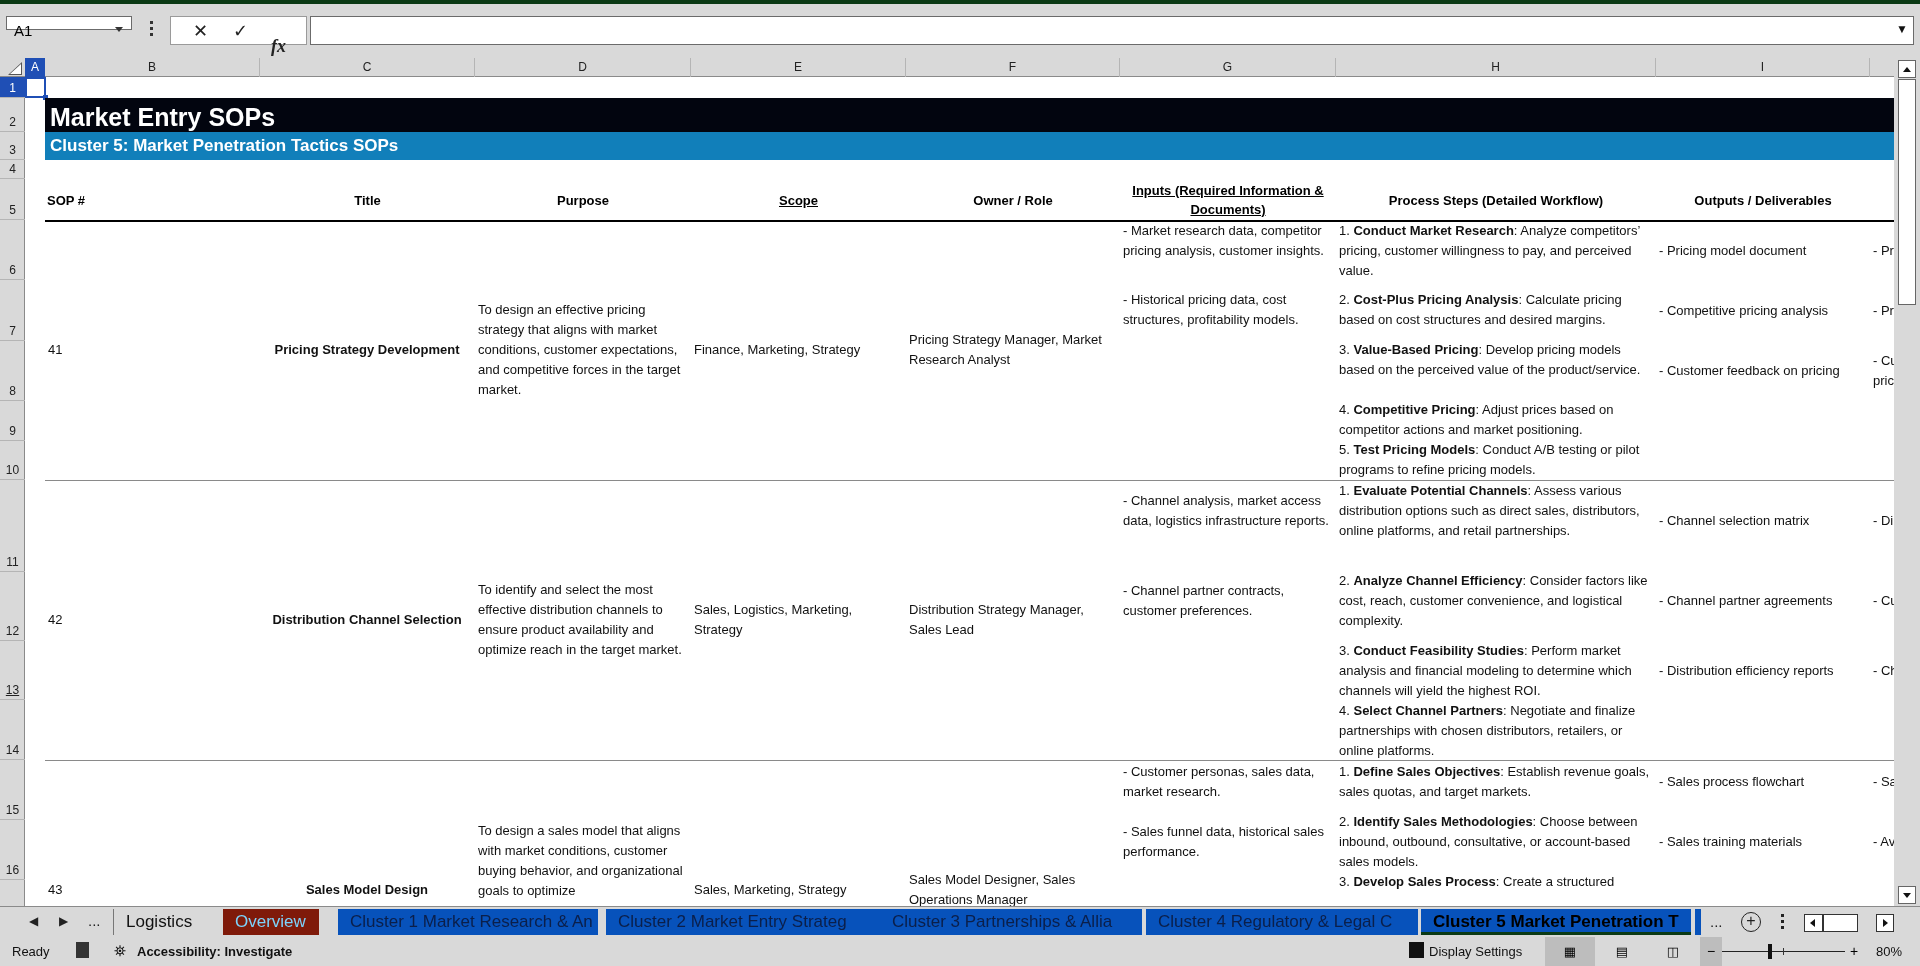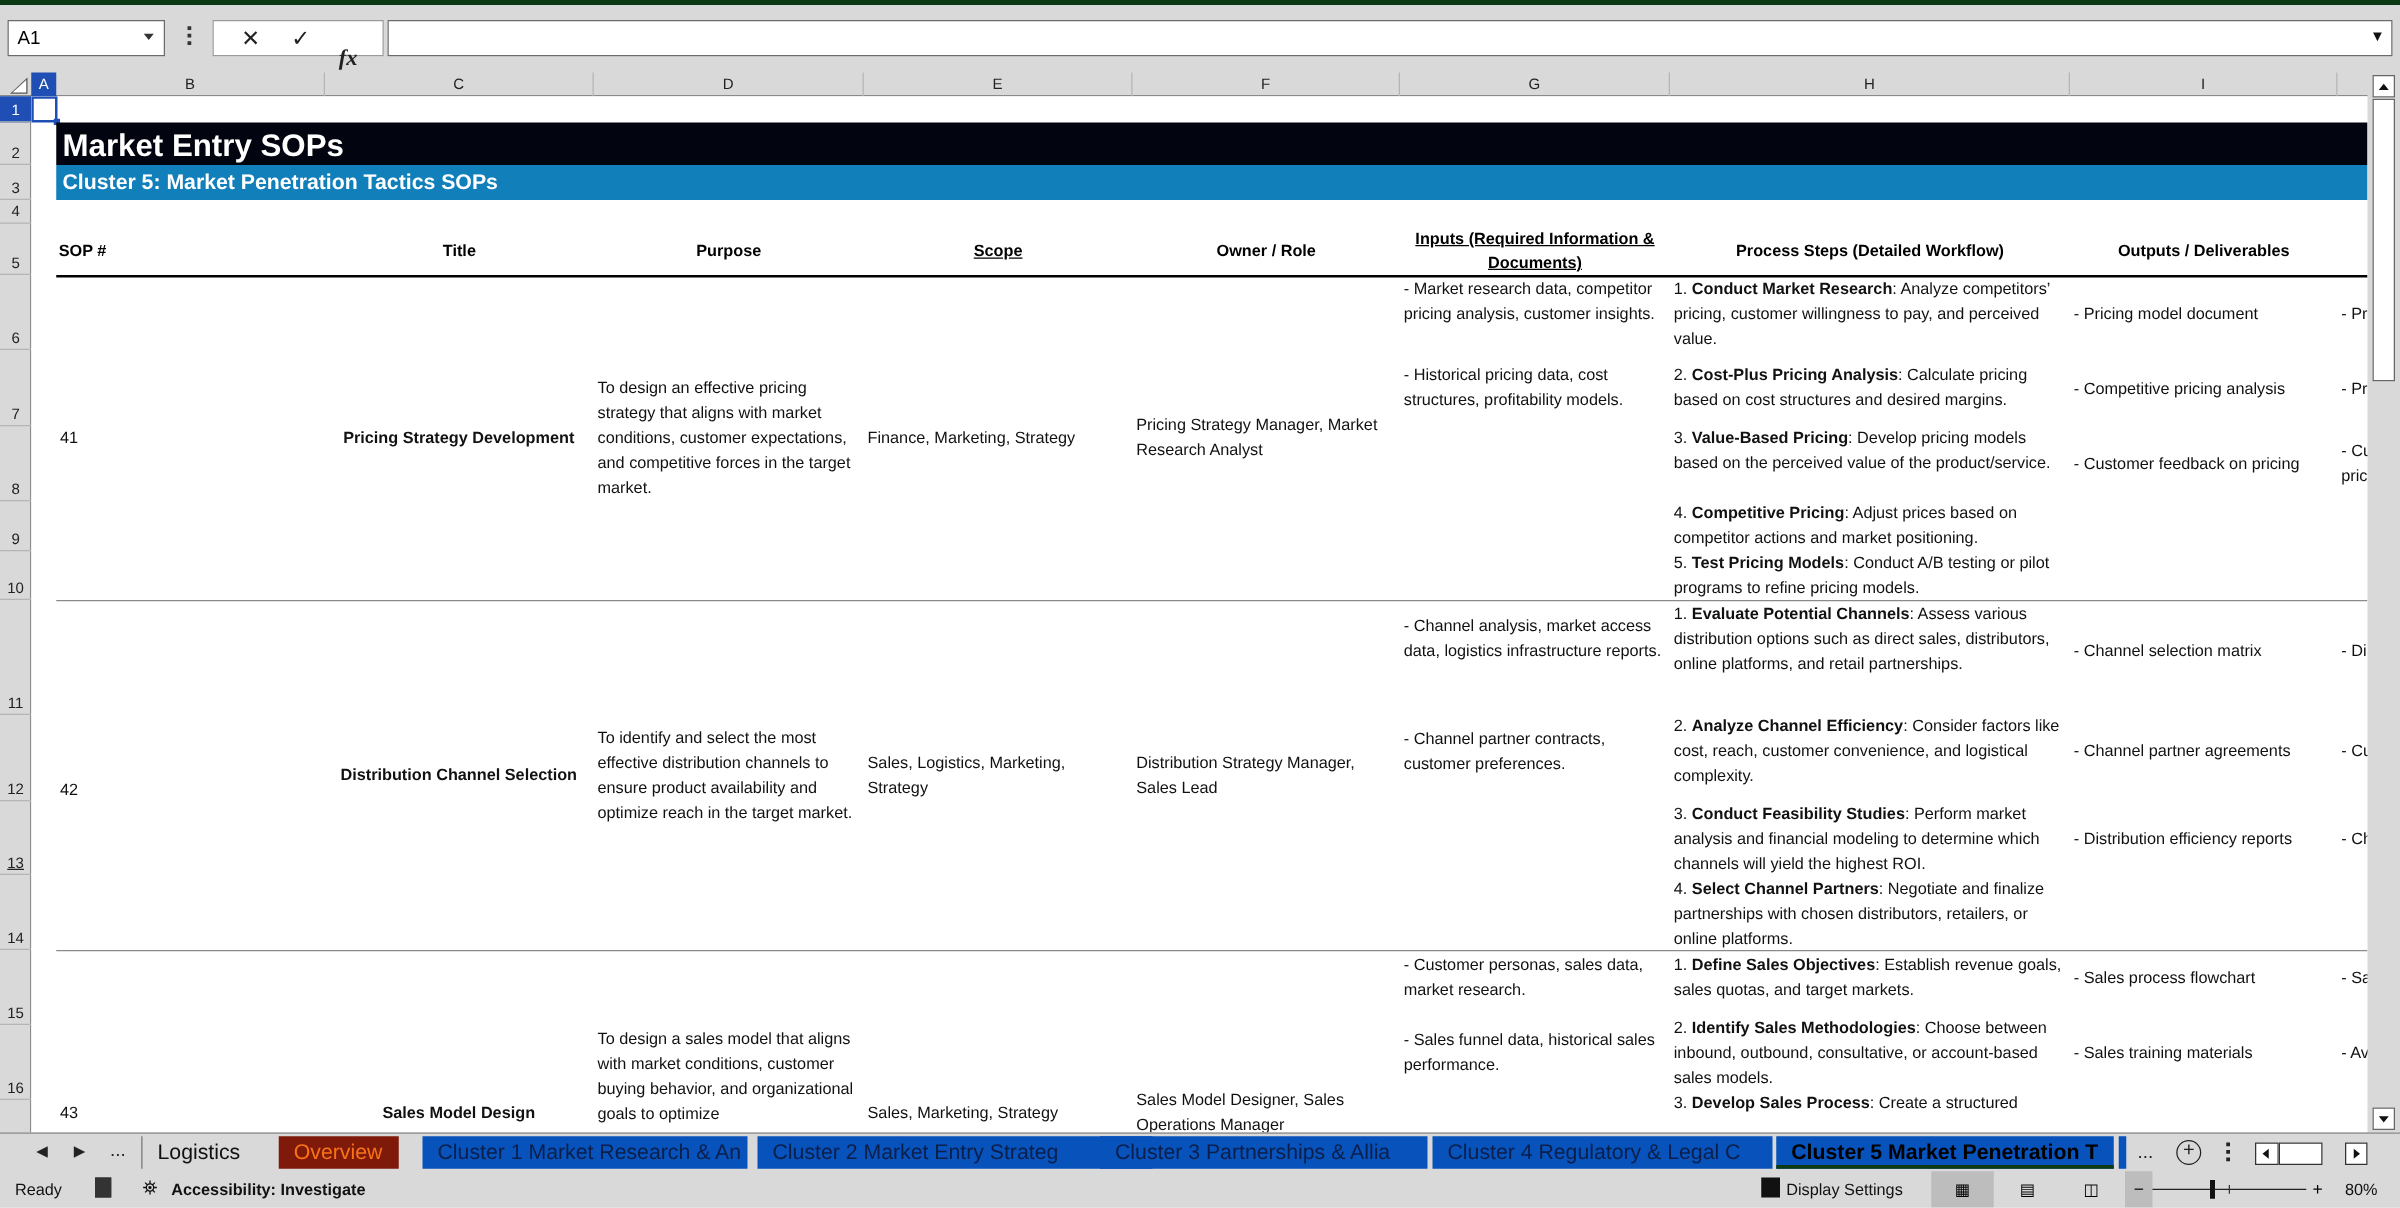--- a/index.html
+++ b/index.html
@@ -4,21 +4,21 @@
 <style>
   * { box-sizing: border-box; margin: 0; padding: 0; }
   html, body { width: 1920px; height: 966px; overflow: hidden; background: #d9d9d9; }
   body { position: relative; font-family: "Liberation Sans", sans-serif; color: #000; }
   .abs { position: absolute; }
 
   
   #topstrip { left: 0; top: 0; width: 1920px; height: 4px; background: #0b3a15; }
 
   
-  #namebox { left: 6px; top: 16px; width: 126px; height: 29px; background: #fff; border: 1px solid #6b6b6b; font-size: 15px; padding: 5px 0 0 7px; }
+  #namebox { left: 6px; top: 16px; width: 126px; height: 14px; background: #fff; border: 1px solid #6b6b6b; font-size: 15px; padding: 5px 0 0 7px; }
   #namebox .dd { position: absolute; right: 8px; top: 10px; width: 0; height: 0; border-left: 4px solid transparent; border-right: 4px solid transparent; border-top: 5px solid #333; }
   #fb-dots { left: 147px; top: 21px; width: 8px; height: 20px; }
   #fb-dots i { display: block; width: 3px; height: 3px; background: #333; margin: 0 auto 3px auto; }
   #fx-box { left: 170px; top: 16px; width: 137px; height: 29px; background: #fff; border: 1px solid #9a9a9a; }
   #fx-box span { position: absolute; top: 3px; font-size: 18px; color: #222; }
   #formula-input { left: 310px; top: 16px; width: 1604px; height: 29px; background: #fff; border: 1px solid #6b6b6b; }
   #formula-expand { left: 1896px; top: 22px; font-size: 12px; color: #111; }
 
   
   #colhdr { left: 0; top: 58px; width: 1894px; height: 19px; background: #d9d9d9; border-bottom: 1px solid #8a8a8a; }
@@ -55,21 +55,21 @@
   #vs-up::after { content: ""; position: absolute; left: 4px; top: 6px; border-left: 4px solid transparent; border-right: 4px solid transparent; border-bottom: 5px solid #111; }
   #vs-thumb { position: absolute; left: 2px; top: 21px; width: 18px; height: 226px; border: 1px solid #666; background: #fff; }
   #vs-down { position: absolute; left: 2px; top: 828px; width: 18px; height: 18px; border: 1px solid #666; background: #fff; }
   #vs-down::after { content: ""; position: absolute; left: 4px; top: 6px; border-left: 4px solid transparent; border-right: 4px solid transparent; border-top: 5px solid #111; }
 
   
   #tabbar { left: 0; top: 906px; width: 1920px; height: 31px; background: #d9d9d9; border-top: 1px solid #8a8a8a; }
   .nav { position: absolute; top: 7px; font-size: 12px; color: #222; }
   .tab { position: absolute; top: 2px; height: 26px; font-size: 17px; line-height: 26px; padding: 0 12px; white-space: nowrap; overflow: hidden; }
   .tab.plain { background: transparent; color: #111; border-left: 1px solid #777; }
-  .tab.red { background: #7f1a0a; color: #f97316; }
+  .tab.red { background: #7f1a0a; color: #7dd3fc; }
   .tab.blue { background: #0752bb; color: #0b1f4a; }
   .tab.active { background: #0752bb; color: #000; font-weight: bold; border-bottom: 3px solid #0b3a15; }
   #tab-more { position: absolute; left: 1710px; top: 6px; font-size: 15px; color: #222; }
   #tab-add { position: absolute; left: 1741px; top: 5px; width: 20px; height: 20px; border: 1.5px solid #222; border-radius: 50%; font-size: 16px; line-height: 16px; text-align: center; color: #222; }
   #tab-menu { position: absolute; left: 1781px; top: 7px; width: 4px; }
   #tab-menu i { display: block; width: 3px; height: 3px; background: #222; margin-bottom: 3px; }
   #hscroll-left { position: absolute; left: 1804px; top: 7px; width: 19px; height: 18px; border: 1px solid #333; background: #fff; }
   #hscroll-left::after { content: ""; position: absolute; left: 5px; top: 4px; border-top: 4px solid transparent; border-bottom: 4px solid transparent; border-right: 5px solid #111; }
   #hscroll-thumb { position: absolute; left: 1823px; top: 7px; width: 35px; height: 18px; border: 1px solid #333; background: #fff; }
   #hscroll-right { position: absolute; left: 1876px; top: 7px; width: 18px; height: 18px; border: 1px solid #333; background: #fff; }
@@ -171,21 +171,21 @@
   <div class="txt" style="left:1311px; top:363px; width:320px;"><span>5. </span><b>Test Pricing Models</b><span>: Conduct A/B testing or pilot programs to refine pricing models.</span></div>
   <div class="txt" style="left:1631px; top:164px; width:214px;">- Pricing model document</div>
   <div class="txt" style="left:1631px; top:224px; width:214px;">- Competitive pricing analysis</div>
   <div class="txt" style="left:1631px; top:284px; width:214px;">- Customer feedback on pricing</div>
   <div class="txt" style="left:1845px; top:164px; width:60px;">- Pr</div>
   <div class="txt" style="left:1845px; top:224px; width:60px;">- Pr</div>
   <div class="txt" style="left:1845px; top:274px; width:60px;">- Cu</div>
   <div class="txt" style="left:1845px; top:294px; width:60px;">pric</div>
   <div class="rowline" style="top:403px;"></div>
 
-  <div class="cell" style="left:20px; top:403px; width:215px; height:280px;margin-top:12px;">42</div>
+  <div class="cell" style="left:20px; top:403px; width:215px; height:280px;">42</div>
   <div class="cell bold center" style="left:235px; top:403px; width:215px; height:280px;">Distribution Channel Selection</div>
   <div class="cell" style="left:450px; top:403px; width:216px; height:280px;">To identify and select the most effective distribution channels to ensure product availability and optimize reach in the target market.</div>
   <div class="cell" style="left:666px; top:403px; width:215px; height:280px;">Sales, Logistics, Marketing, Strategy</div>
   <div class="cell" style="left:881px; top:403px; width:214px; height:280px;">Distribution Strategy Manager, Sales Lead</div>
   <div class="txt" style="left:1095px; top:414px; width:216px;">- Channel analysis, market access data, logistics infrastructure reports.</div>
   <div class="txt" style="left:1095px; top:504px; width:216px;">- Channel partner contracts, customer preferences.</div>
   <div class="txt" style="left:1311px; top:404px; width:320px;"><span>1. </span><b>Evaluate Potential Channels</b><span>: Assess various distribution options such as direct sales, distributors, online platforms, and retail partnerships.</span></div>
   <div class="txt" style="left:1311px; top:494px; width:320px;"><span>2. </span><b>Analyze Channel Efficiency</b><span>: Consider factors like cost, reach, customer convenience, and logistical complexity.</span></div>
   <div class="txt" style="left:1311px; top:564px; width:320px;"><span>3. </span><b>Conduct Feasibility Studies</b><span>: Perform market analysis and financial modeling to determine which channels will yield the highest ROI.</span></div>
   <div class="txt" style="left:1311px; top:624px; width:320px;"><span>4. </span><b>Select Channel Partners</b><span>: Negotiate and finalize partnerships with chosen distributors, retailers, or online platforms.</span></div>

